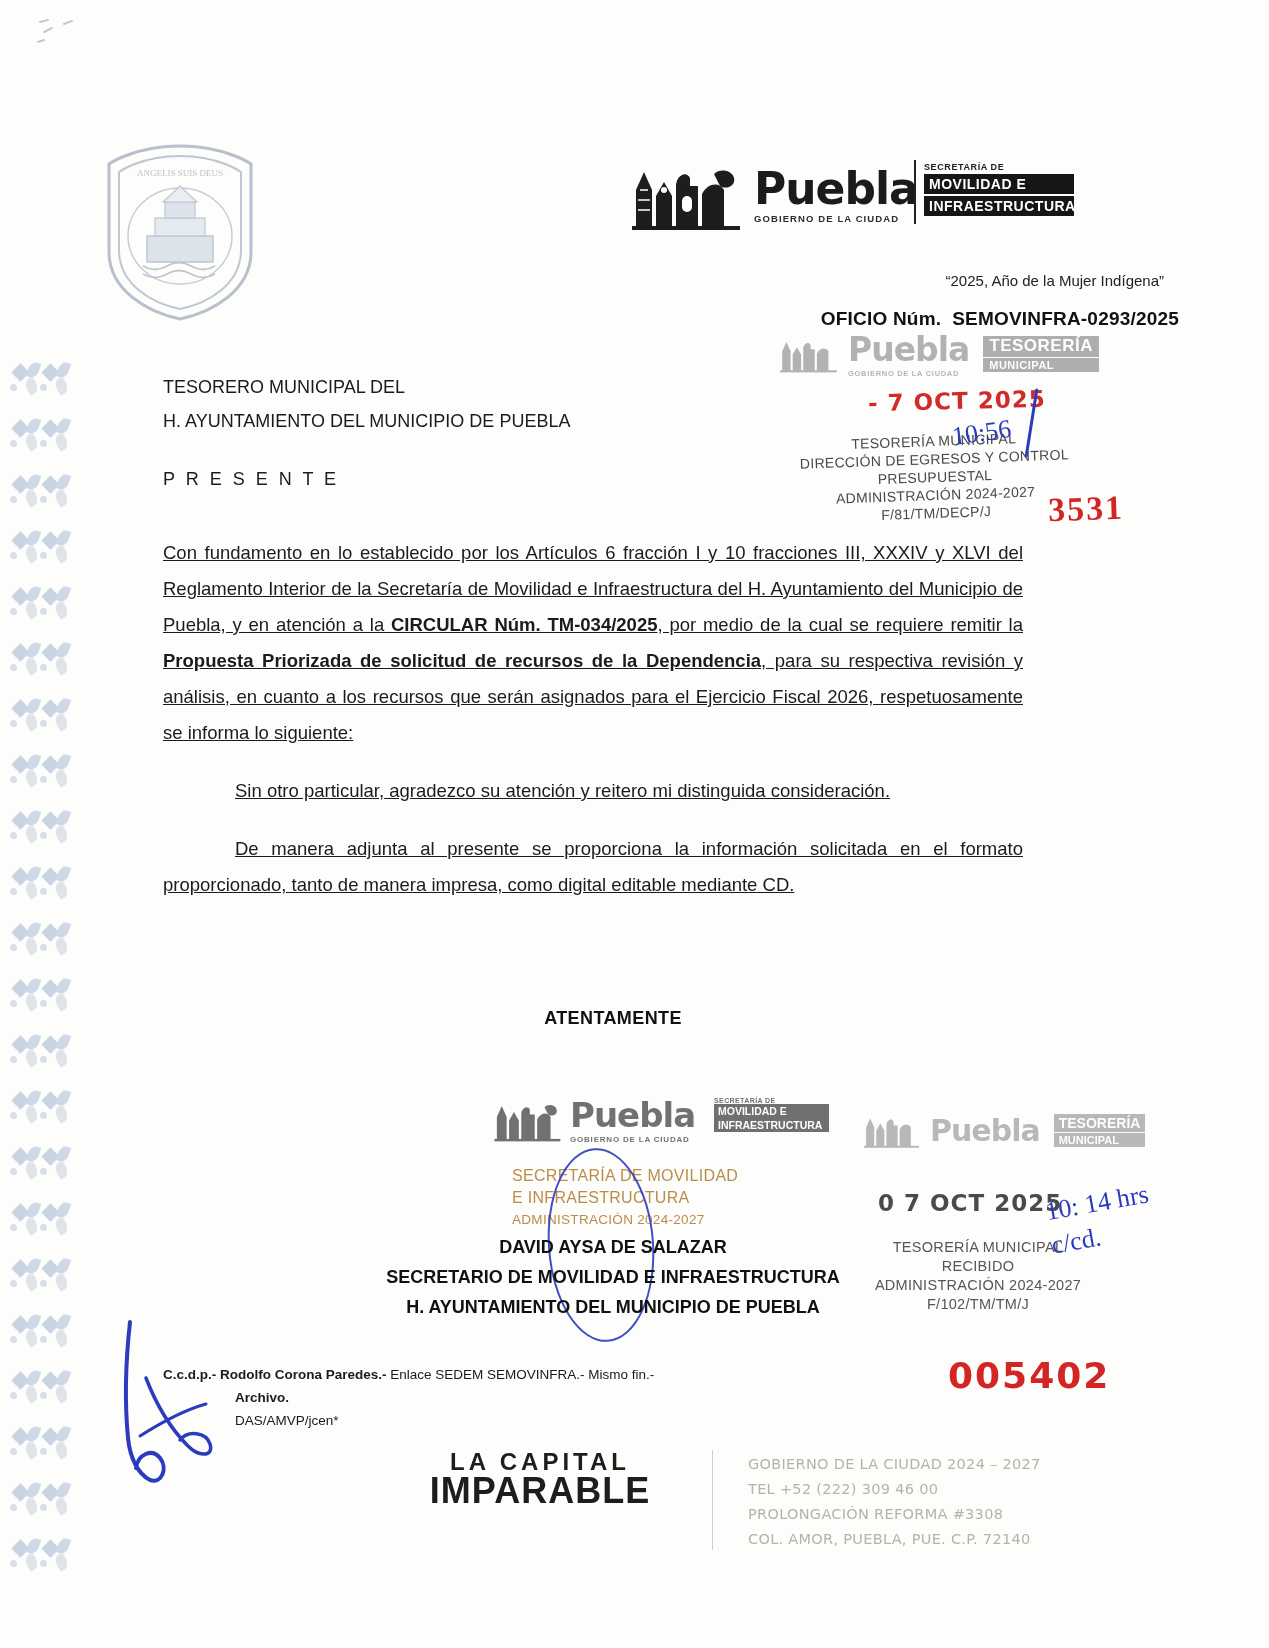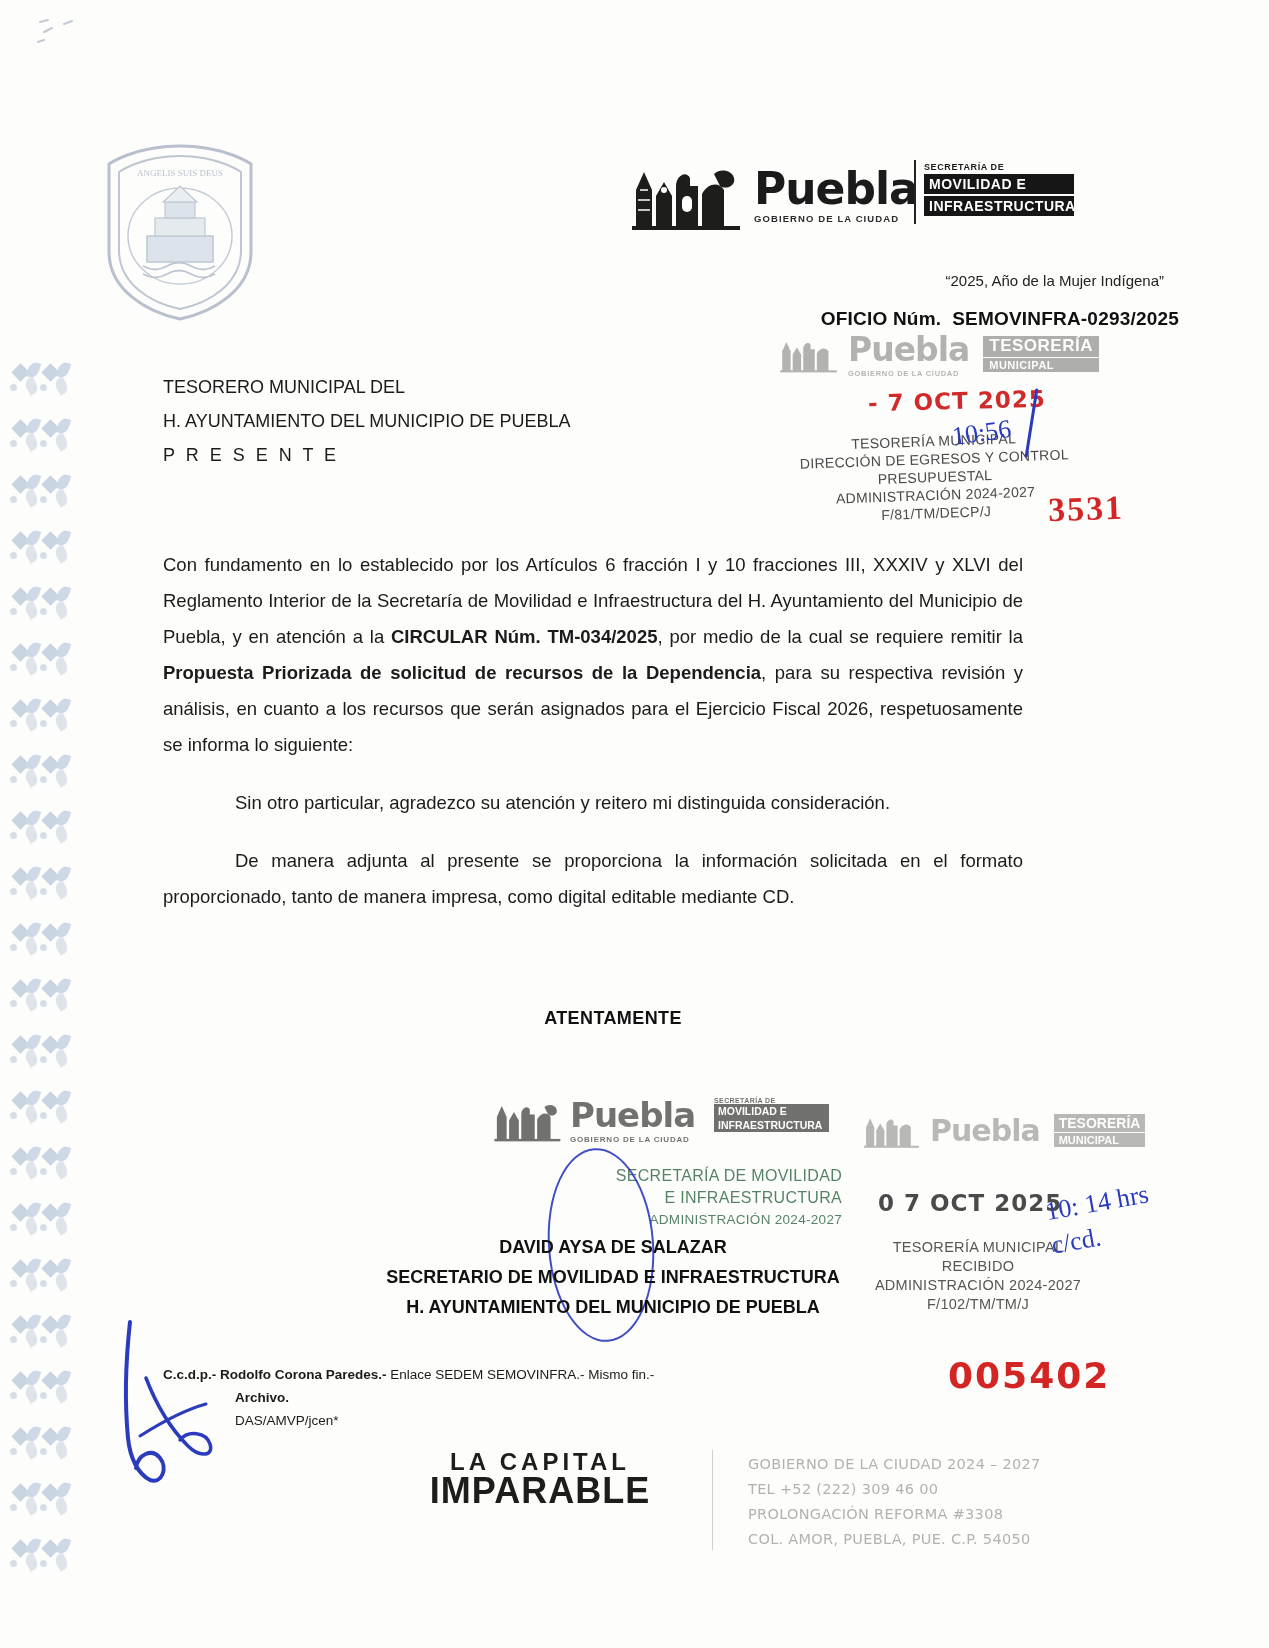--- a/index.html
+++ b/index.html
@@ -71,29 +71,29 @@
   }
   .oficio{
     position:absolute;right:90px;top:308px;font-size:19px;font-weight:700;color:#111;
     letter-spacing:.2px;
   }
 
   
   .addr{position:absolute;left:163px;top:370px;line-height:34px;}
   .addr .n{font-size:19px;font-weight:700;color:#111;}
   .addr .l{font-size:18px;color:#1b1b1b;}
-  .addr .pres{font-size:18px;color:#1b1b1b;letter-spacing:3px;}
+  .addr .pres{font-size:18px;color:#1b1b1b;letter-spacing:3px;margin-top:24px;}
 
   
   .body-text{
     position:absolute;left:163px;top:535px;width:860px;
     font-size:18.5px;line-height:36px;color:#1b1b1b;
     text-align:justify;
   }
-  .body-text p{margin:12px 0 22px 0;}
+  .body-text p{margin:0 0 22px 0;text-decoration:underline;}
   .body-text p.ind{text-indent:72px;}
   .body-text b{font-weight:700;}
 
   
   .closing{
     position:absolute;left:163px;top:1008px;width:900px;text-align:center;
     color:#111;
   }
   .closing .c1{font-size:18px;font-weight:700;letter-spacing:.4px;}
   .closing .c2{font-size:17.5px;font-weight:700;margin-top:12px;}
@@ -167,22 +167,22 @@
   .stamp-semov .inner{
     position:relative;width:100%;height:100%;opacity:.72;
   }
   .semov-logo{position:absolute;left:0;top:0;display:flex;align-items:center;gap:6px;}
   .semov-word{font-family:"DejaVu Sans",sans-serif;font-size:34px;font-weight:700;color:#3c3c3c;letter-spacing:-1px;}
   .semov-sub{font-size:8px;font-weight:700;letter-spacing:.8px;color:#3c3c3c;}
   .semov-dept{position:absolute;left:222px;top:2px;width:115px;}
   .semov-dept .sb{background:#3a3a3a;color:#fff;font-size:10.5px;font-weight:700;padding:1px 4px;line-height:1.15;}
   .semov-dept .st{font-size:7px;font-weight:700;color:#3a3a3a;letter-spacing:.4px;}
   .stamp-semov .lines{
-    position:absolute;left:20px;top:70px;width:330px;text-align:right;
-    font-size:16px;line-height:22px;color:#14532d;letter-spacing:.3px;
+    position:absolute;left:20px;top:70px;width:330px;text-align:left;
+    font-size:16px;line-height:22px;color:#a16207;letter-spacing:.3px;
   }
   .stamp-semov .lines .small{font-size:13.5px;}
 
   .stamp-tes2{left:862px;top:1110px;width:330px;height:48px;}
   .stamp-date2{
     left:878px;top:1190px;font-size:23px;font-weight:700;color:#4a4a4a;
     font-family:"DejaVu Sans",sans-serif;letter-spacing:1px;
   }
   .stamp-text2{
     left:828px;top:1238px;width:300px;text-align:center;font-size:14.5px;line-height:19px;color:#565656;
@@ -660,16 +660,16 @@
 
   <div class="footer-logo">
     <div class="fl1">LA CAPITAL</div>
     <div class="fl2">IMPARABLE</div>
   </div>
   <div class="footer-rule"></div>
   <div class="footer-addr">
     <div>GOBIERNO DE LA CIUDAD 2024 – 2027</div>
     <div>TEL +52 (222) 309 46 00</div>
     <div>PROLONGACIÓN REFORMA #3308</div>
-    <div>COL. AMOR, PUEBLA, PUE. C.P. 54050</div>
+    <div>COL. AMOR, PUEBLA, PUE. C.P. 72140</div>
   </div>
 
 </div>
 
 </body></html>

